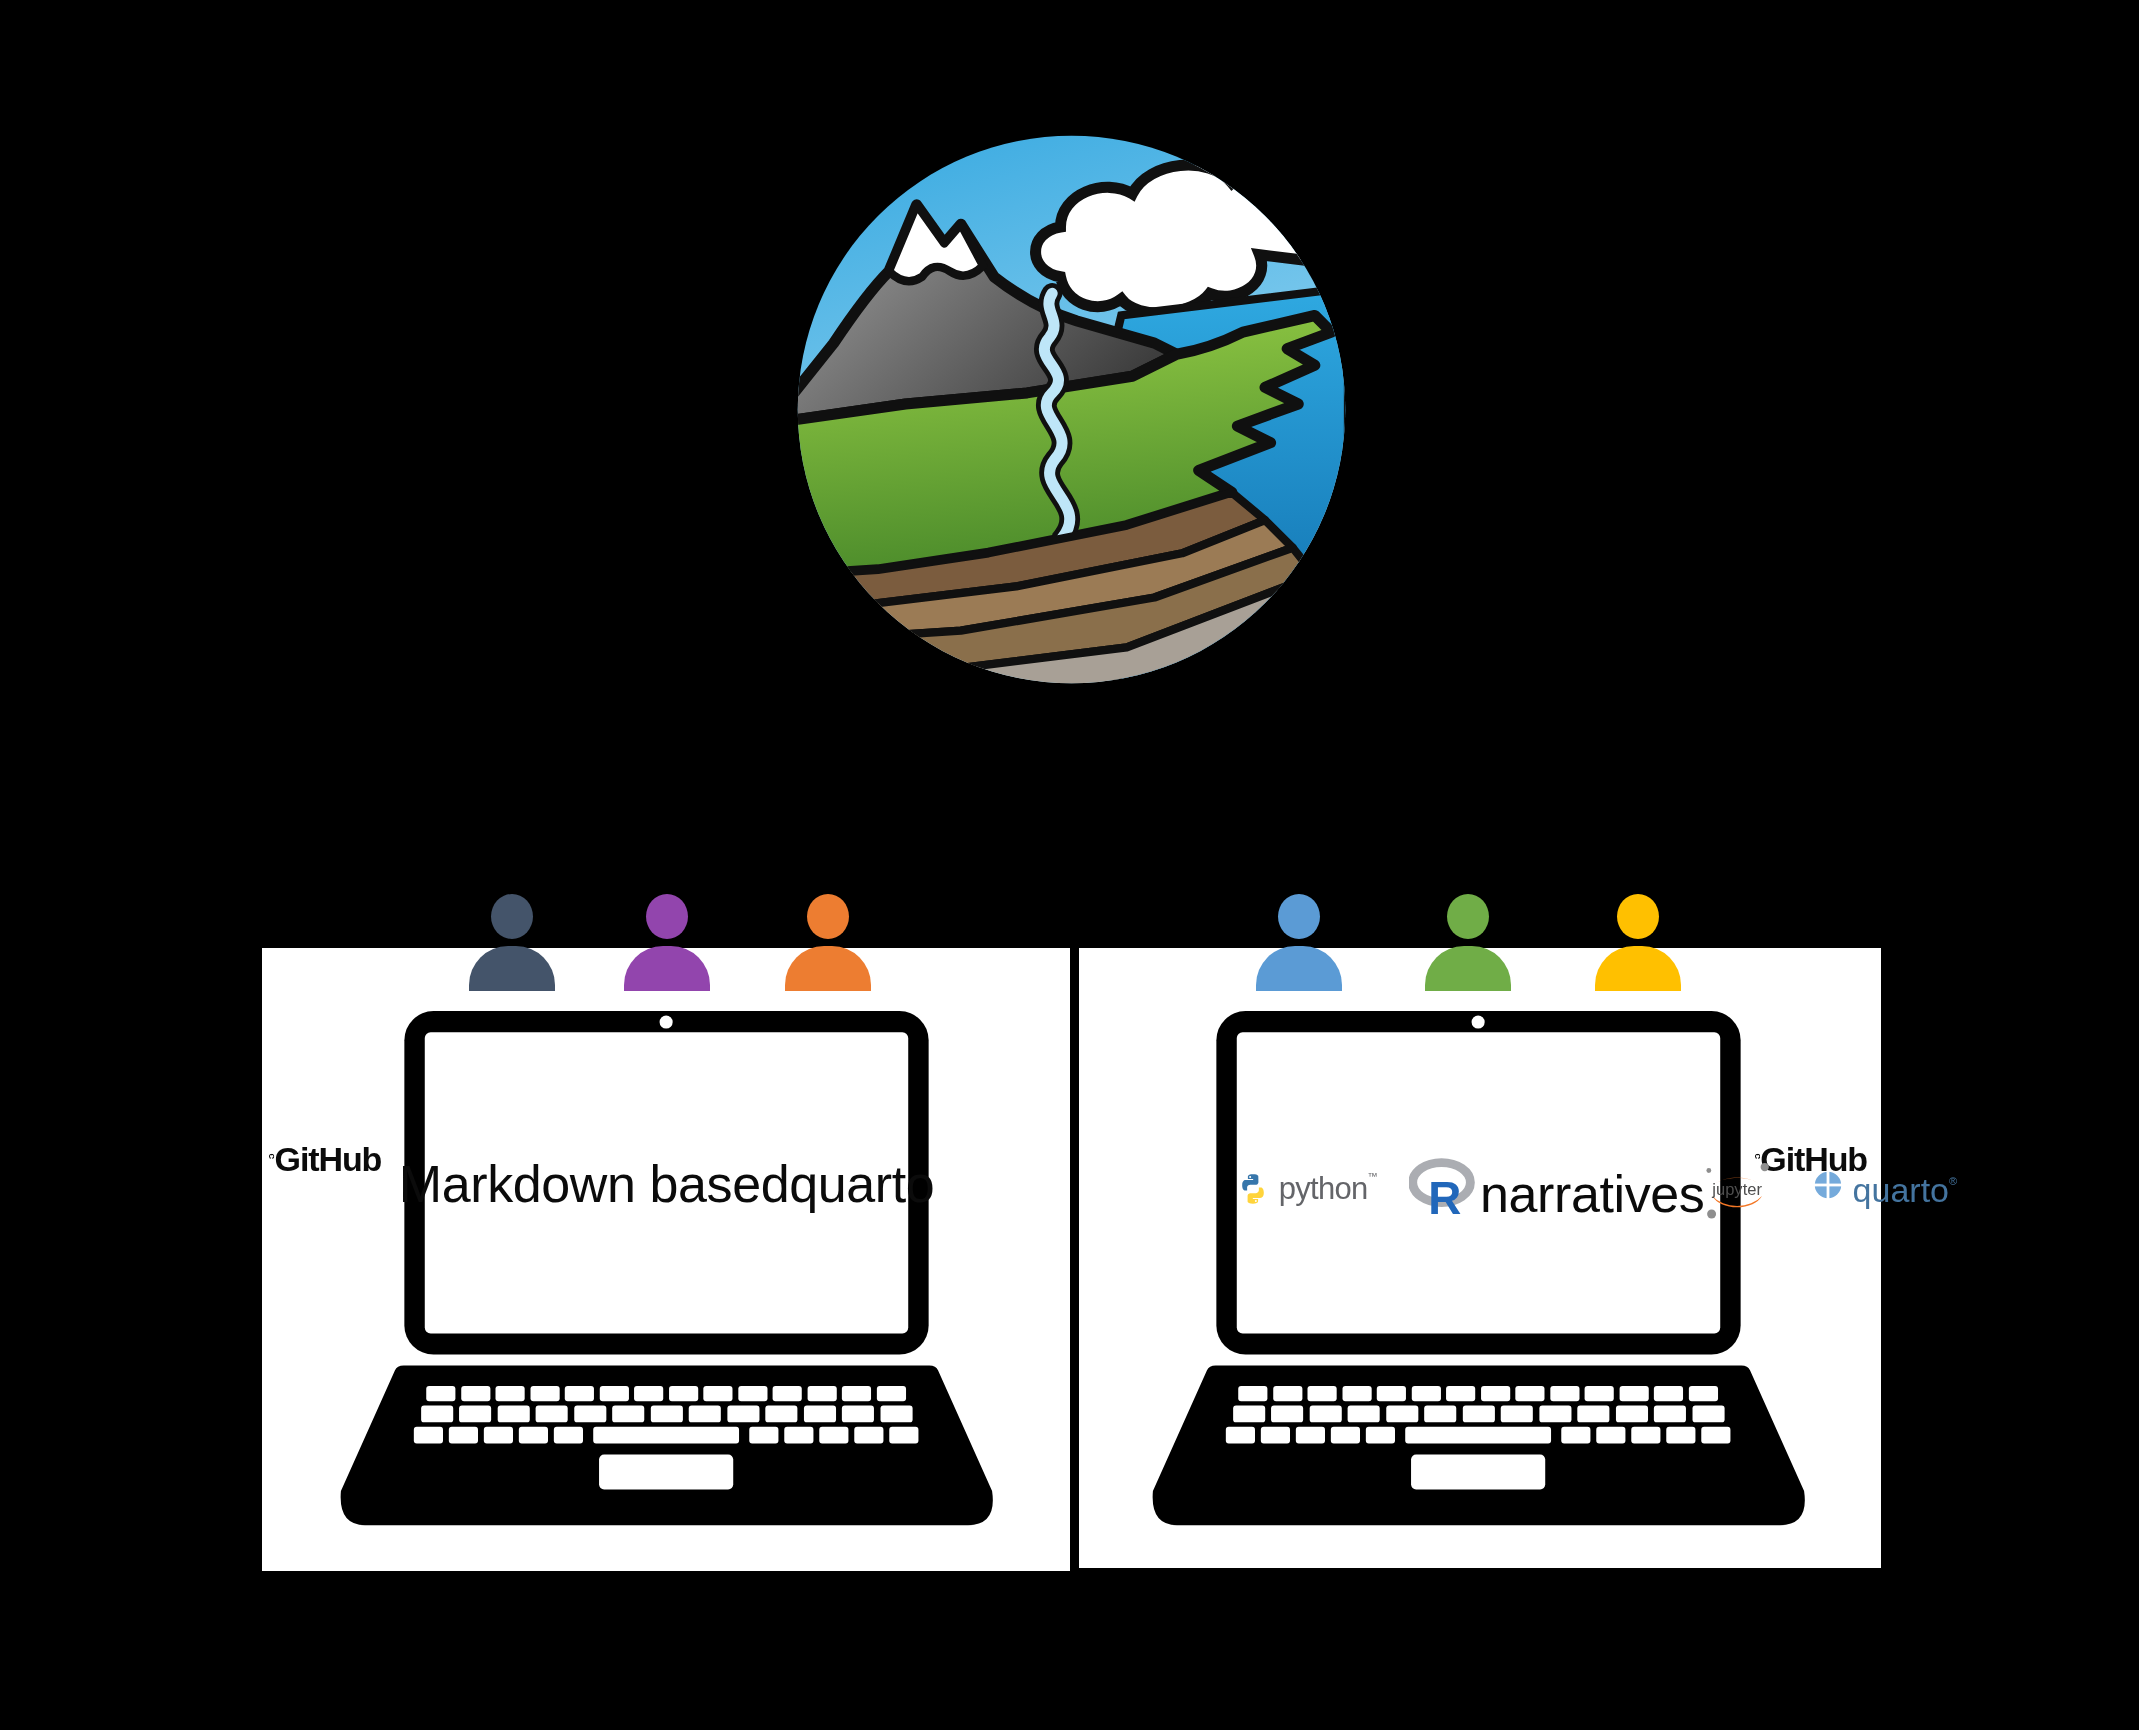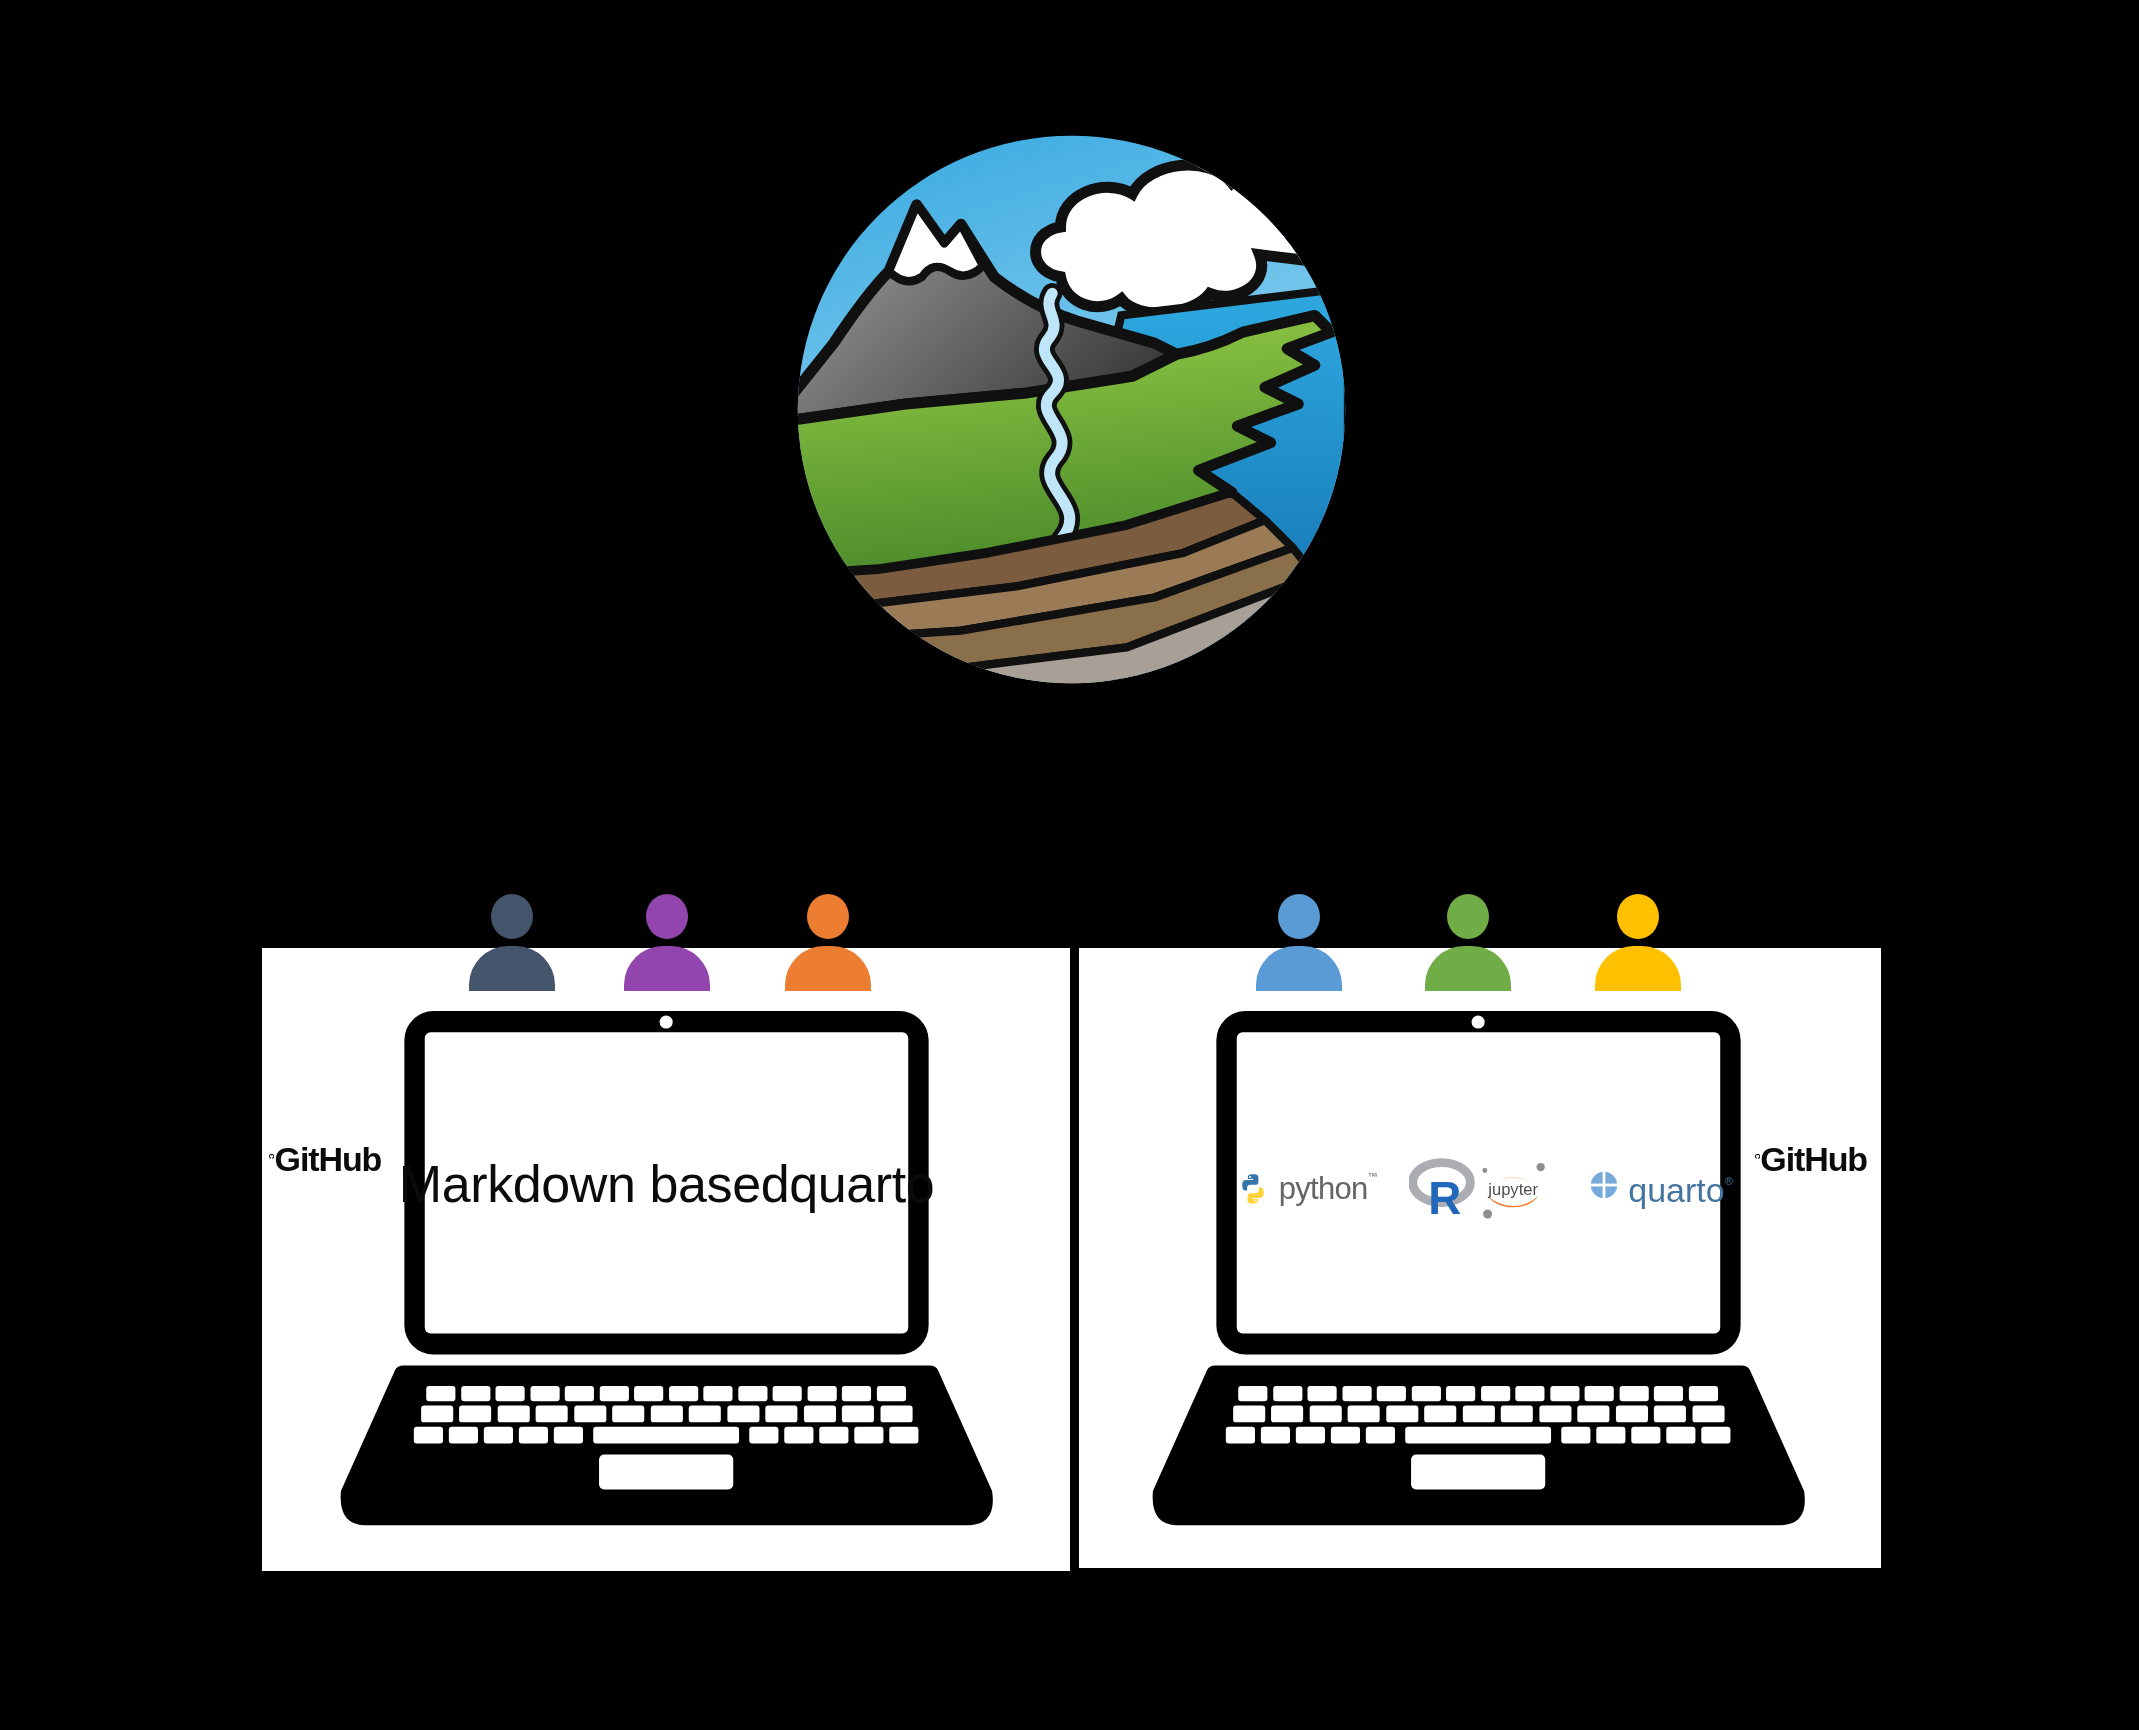--- a/index.html
+++ b/index.html
@@ -204,20 +204,21 @@
             <path fill="var(--python-yellow,#FFD43B)" d="M22 41 c7 0 6.6-3 6.6-3 l0-3.2 -6.8 0 0-1.2 9.6 0 c0 0 4.6.5 4.6-6.6 0-7.2-4-6.9-4-6.9 l-2.4 0 0 3.3 c0 0 .1 4-4 4 l-6.8 0 c0 0-3.8-.1-3.8 3.7 l0 6.9 c0 0-.6 3 6.9 3 z m3.7-2.1 a1.3 1.3 0 1 1 0-2.6 1.3 1.3 0 0 1 0 2.6 z"></path>
           </svg>
           <div class="python-word"><span>python</span><span class="python-tm">™</span></div>
         </div>
         <svg width="71" height="63" viewBox="0 0 96 84">
           <ellipse cx="44" cy="34" rx="39" ry="27" fill="none" stroke="var(--r-ring,#ABADB2)" stroke-width="12"></ellipse>
           <text x="26" y="76" font-family="Liberation Sans, sans-serif" font-size="62" font-weight="bold" fill="var(--r-blue,#2167BA)">R</text>
         </svg>
       </div>
 
+      <div class="screen-title">narratives</div>
 
       <div class="logo-row row-bottom">
         <svg width="69" height="69" viewBox="0 0 100 100">
           <circle cx="88" cy="16" r="6" fill="#8E8E8E"></circle>
           <circle cx="11" cy="84" r="6.5" fill="#8E8E8E"></circle>
           <circle cx="7" cy="21" r="3.5" fill="#8E8E8E"></circle>
           <path d="M16 40 A40 22 0 0 1 80 40 A46 30 0 0 0 16 40 Z" fill="var(--jupyter-orange,#F37726)"></path>
           <path d="M12 58 A38 24 0 0 0 84 58 A44 34 0 0 1 12 58 Z" fill="var(--jupyter-orange,#F37726)"></path>
           <text x="48" y="57" text-anchor="middle" font-family="Liberation Sans, sans-serif" font-size="24" fill="var(--jupyter-gray,#4E4E4E)">jupyter</text>
         </svg>

